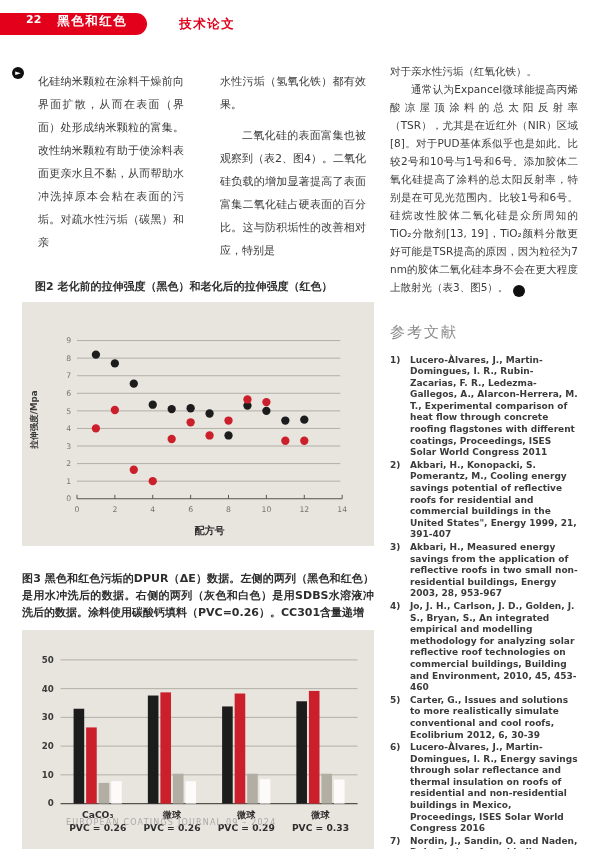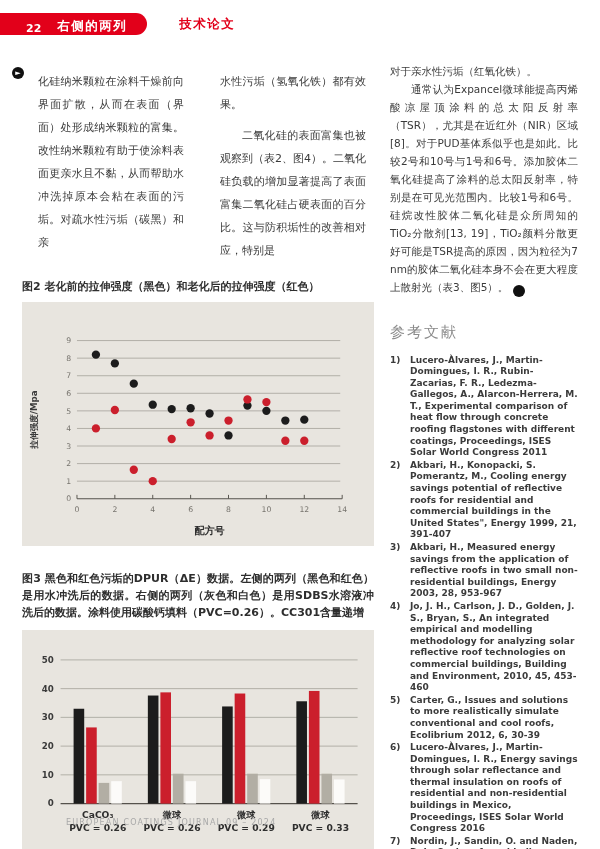--- a/index.html
+++ b/index.html
@@ -4,41 +4,41 @@
 <style>
   html,body{margin:0;padding:0;background:#ffffff;}
   .page{
     position:relative; width:600px; height:849px; background:#fff; overflow:hidden;
     font-family:"DejaVu Sans","Liberation Sans",sans-serif;
     --accent:#e2001a; --chart-bg:#e8e5df; --grid-line:#aaa79f;
   }
   
   .header{position:absolute; top:13px; left:0; display:flex; align-items:center; height:22px;}
   .page-pill{background:var(--accent); color:#fff; border-radius:0 11px 11px 0; height:22px;
-    display:flex; align-items:flex-end; padding:0 20px 0 26px; gap:16px;}
+    display:flex; align-items:flex-start; padding:0 20px 0 26px; gap:16px;}
   .pill-num{font-size:11px; font-weight:bold;}
   .pill-section{font-size:12.5px; font-weight:bold; letter-spacing:1.5px;}
   .article-type{color:var(--accent); font-weight:bold; font-size:12.5px; margin-left:32px; letter-spacing:1.5px;}
   
   .main{position:absolute; left:22px; top:62px; width:556px; display:flex; gap:16px;}
   .left-col{width:352px; flex:none;}
   .right-col{flex:1; min-width:0;}
   
   .intro-cols{display:flex; gap:20px; padding-left:8px;}
   .intro-cols .col{flex:1; font-size:11px; line-height:23px; color:#3a3a3a; text-align:justify;}
   .intro-cols p{margin:8px;}
   .col-first{position:relative;}
   .marker{width:12px; height:12px; border-radius:50%; background:#101010; color:#fff;
     display:flex; align-items:center; justify-content:center; font-size:7px; line-height:1;}
   .start-marker{position:absolute; left:-18px; top:5px;}
   .end-marker{display:inline-flex; vertical-align:-1px; margin-left:5px;}
   .indent{text-indent:2em;}
   
   .fig-caption{font-weight:bold; font-size:11px; line-height:17px; color:#2e2e2e; text-align:justify;}
-  .fig2-caption{margin:8px 0 7px 0;}
+  .fig2-caption{margin:8px 0 7px 13px;}
   .fig3-caption{margin:24px 0 9px 0;}
   
   .chart-panel{width:352px;}
   .chart-panel svg{display:block; width:100%; background:var(--chart-bg);}
   
   .right-col .para{font-size:10.5px; line-height:18px; color:#3a3a3a; text-align:justify; margin:0;}
   
   .refs-heading{margin:26px 0 13px 0; font-size:15px; font-weight:normal; color:#8b8b8b; letter-spacing:2px;}
   .ref-item{display:flex; gap:4px; font-size:9px; line-height:11.6px; color:#3b3b3b; font-weight:bold; margin-bottom:1px;}
   .ref-num{flex:none; width:16px;}
@@ -47,21 +47,21 @@
   .footer{position:absolute; left:30px; top:818px; font-size:8px; letter-spacing:1.2px; color:#a9a9a9;margin-left:36px;}
 </style>
 </head>
 <body>
 
 <div class="page" style="--accent: #e2001a; --chart-bg: #e8e5df; --grid-line: #aaa79f;">
 
   <div class="header">
     <div class="page-pill">
       <span class="pill-num">22</span>
-      <span class="pill-section">右侧的两列</span>
+      <span class="pill-section">黑色和红色</span>
     </div>
     <span class="article-type">技术论文</span>
   </div>
 
   <div class="main">
 
     <div class="left-col">
 
       <div class="intro-cols">
         <div class="col col-first">

